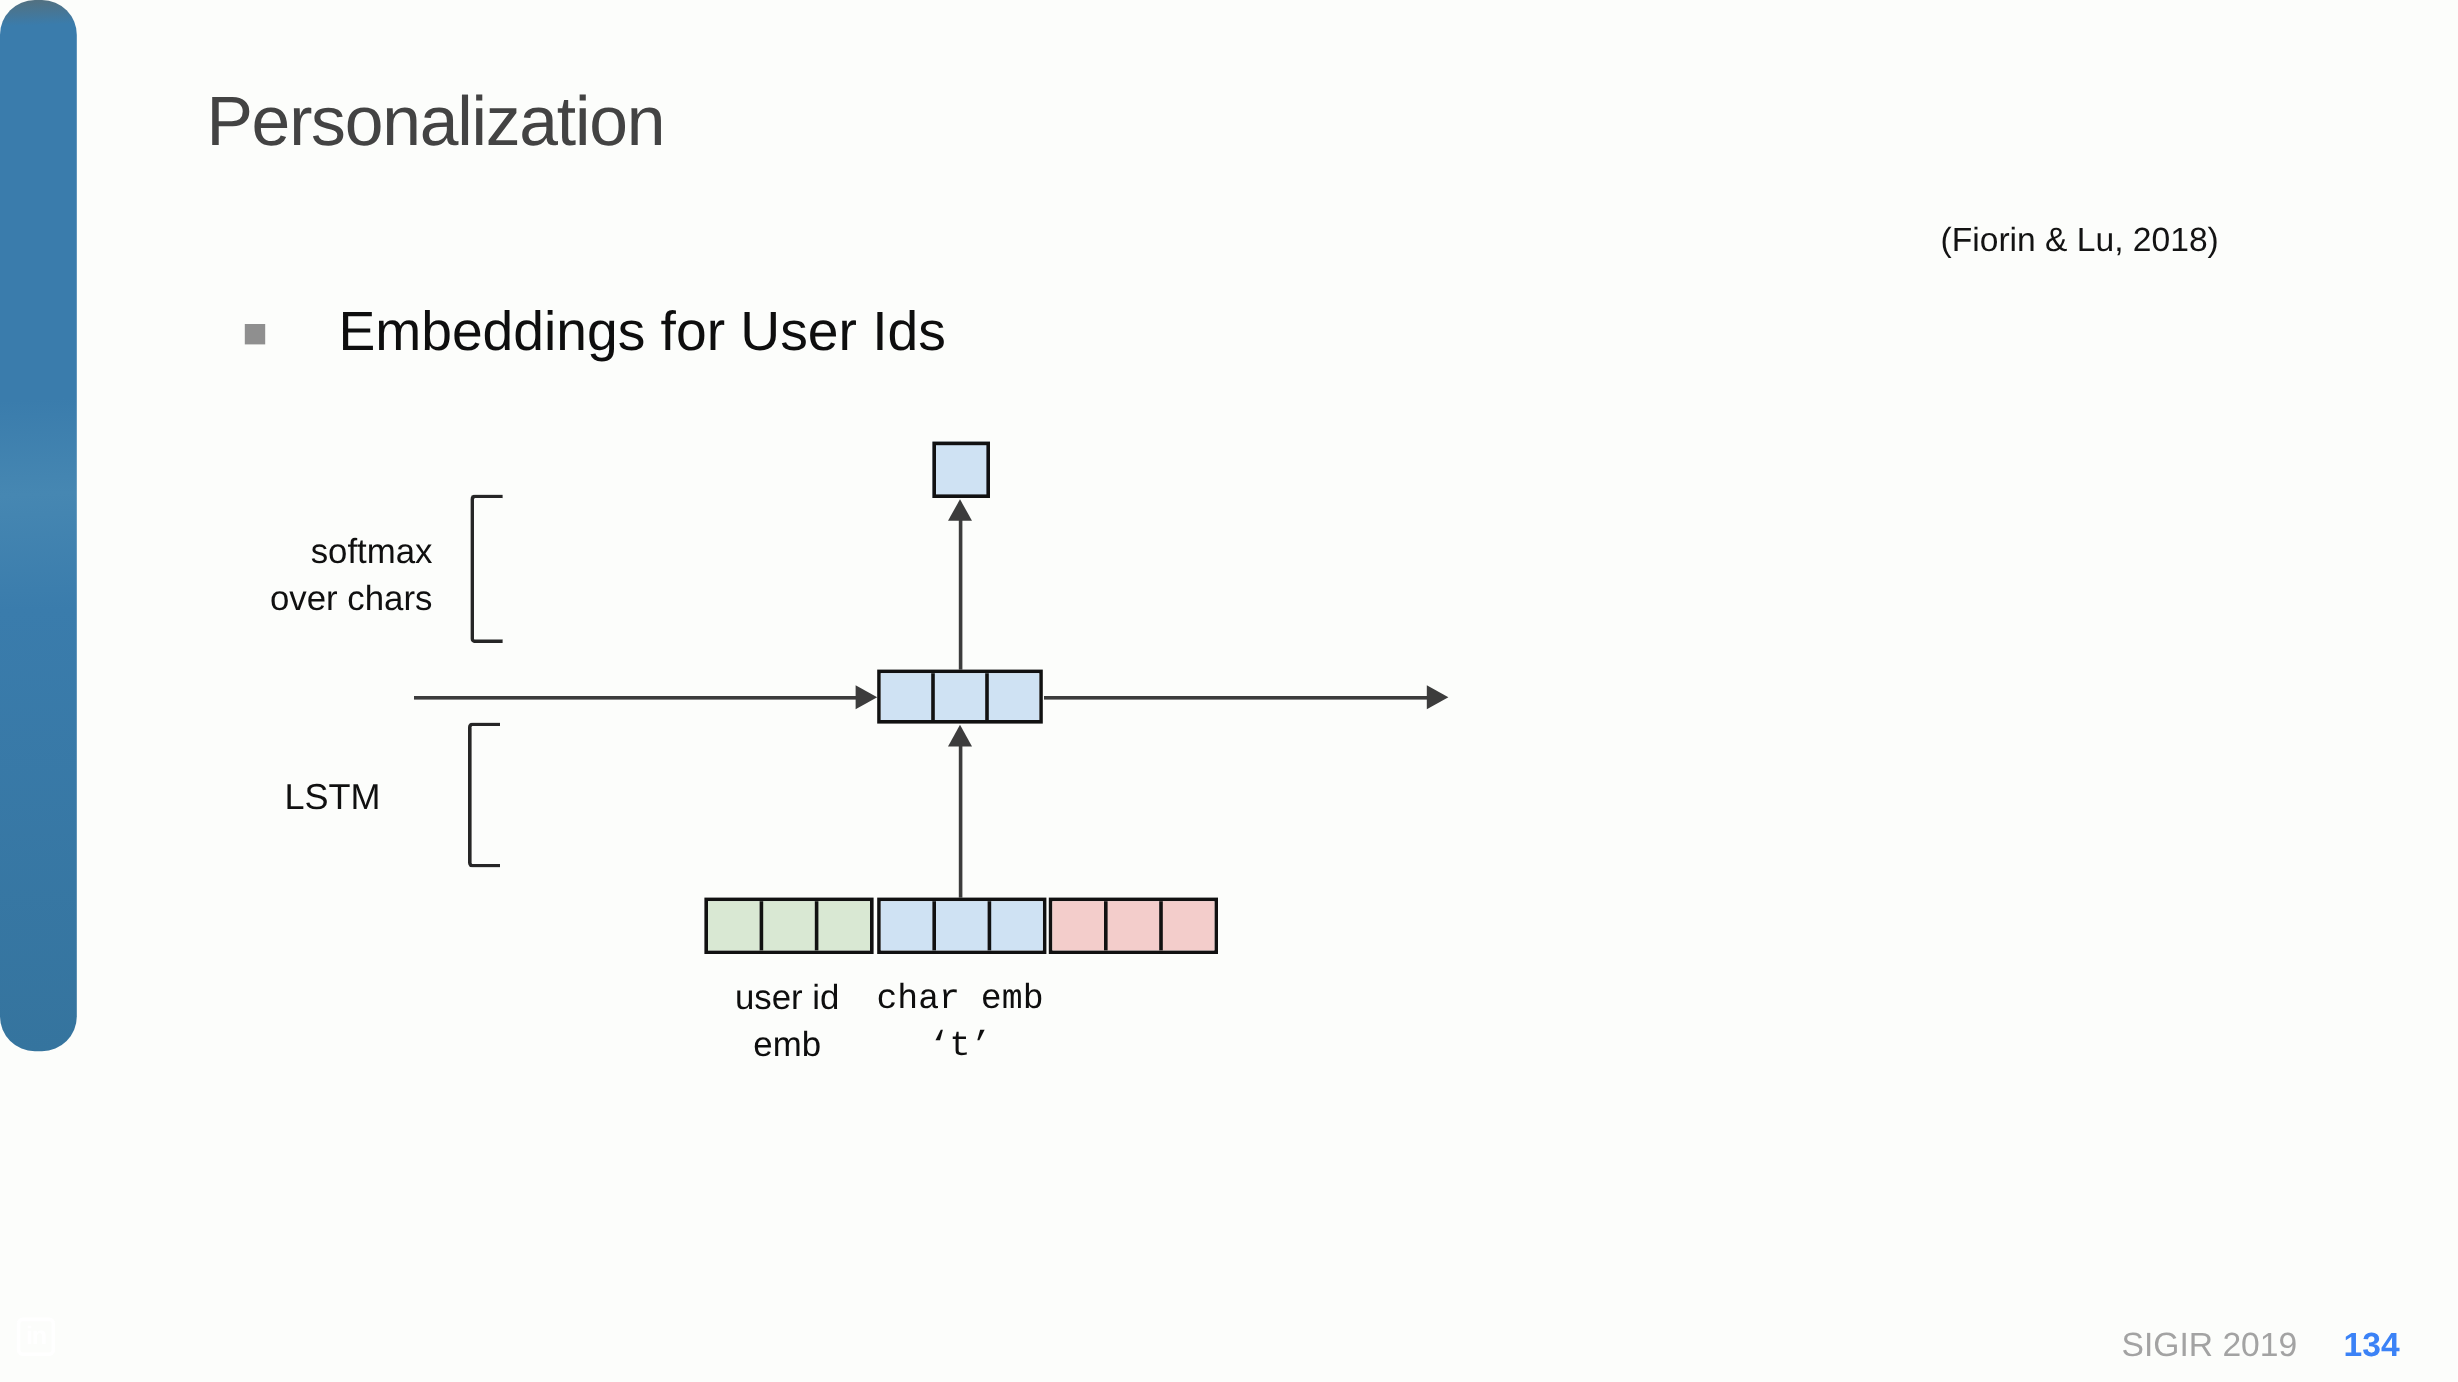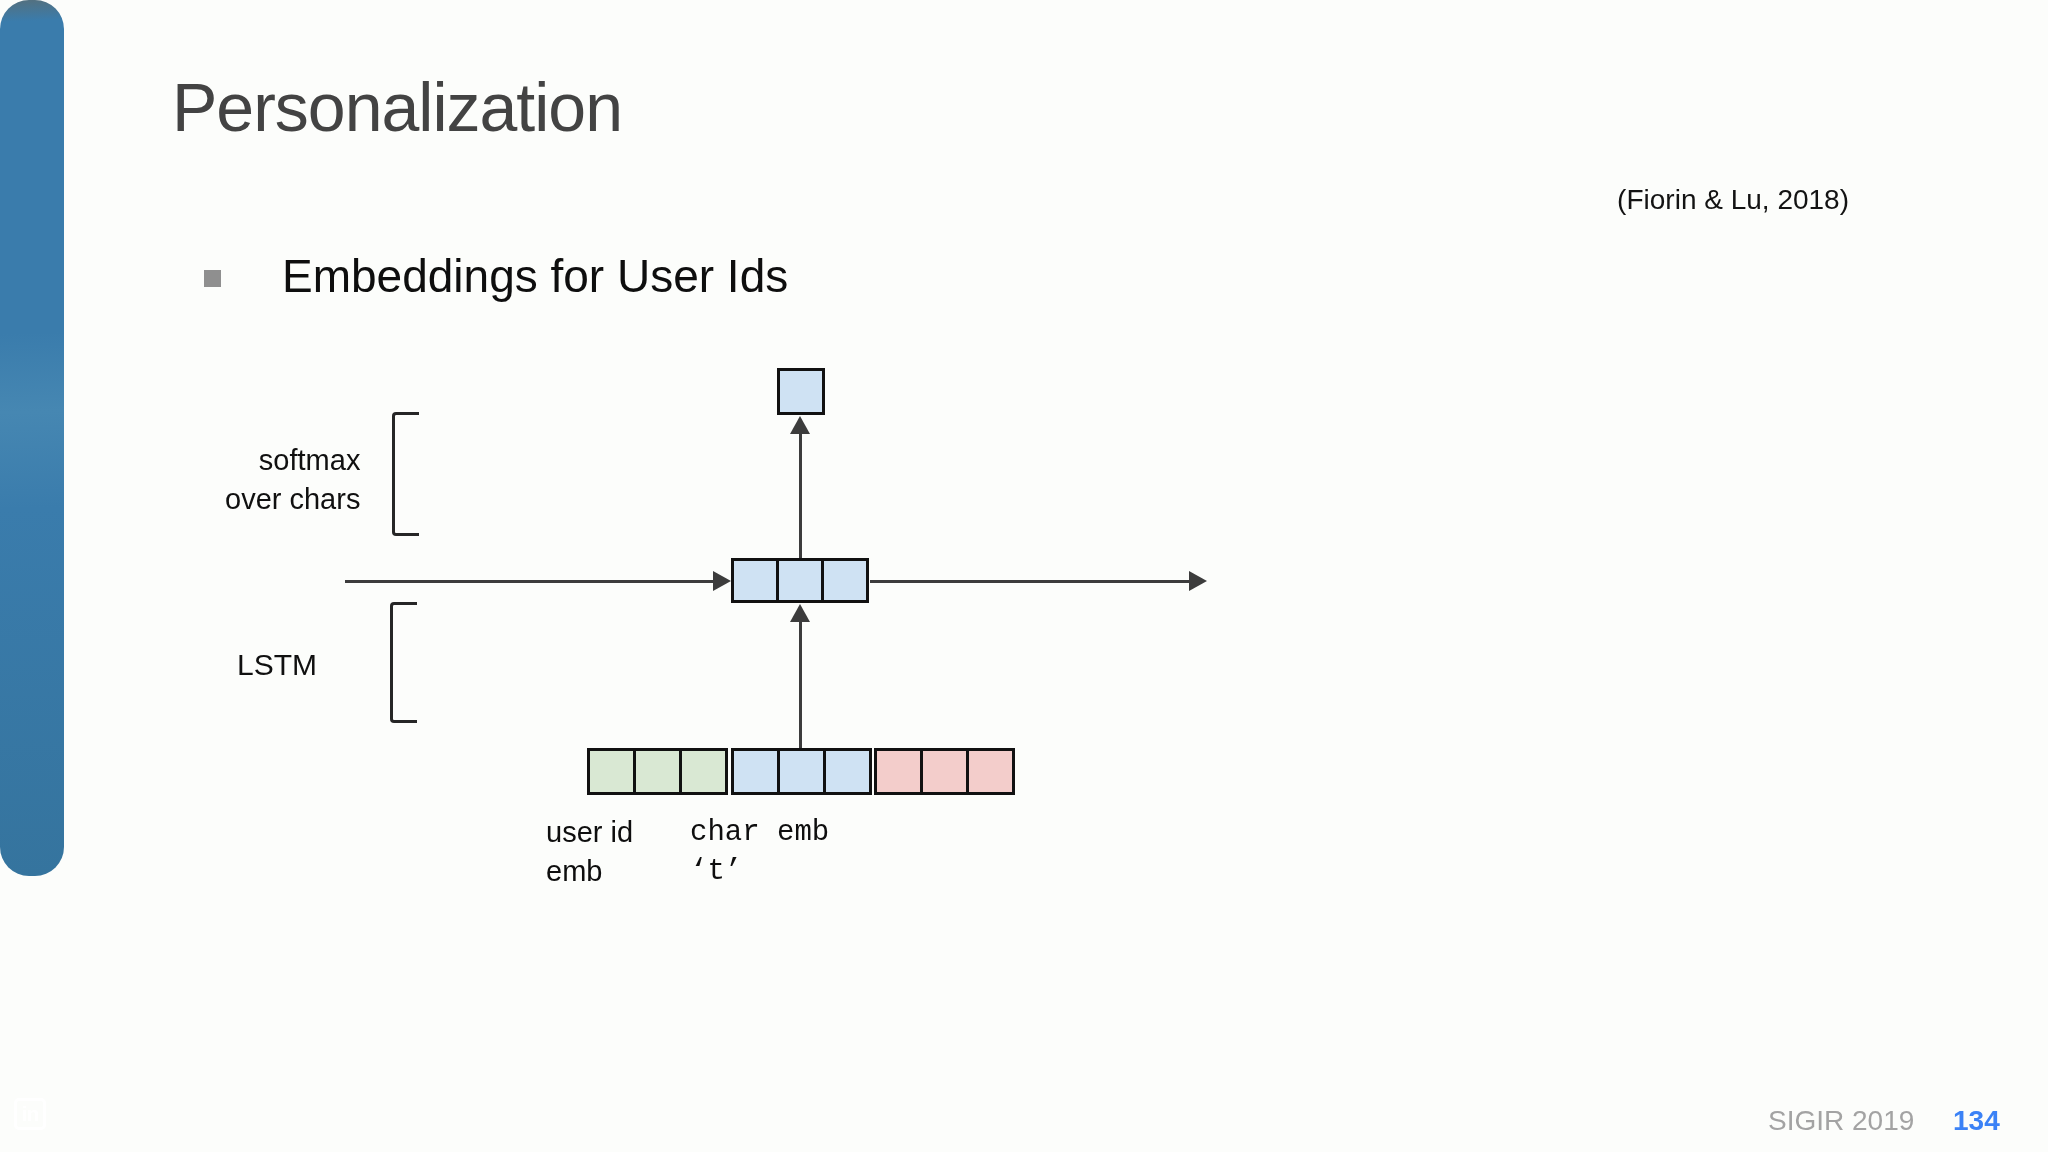--- a/index.html
+++ b/index.html
@@ -37,21 +37,21 @@
     font-weight: bold;
     font-size: 21px;
     line-height: 26px;
     text-align: center;
     letter-spacing: -1px;
   }
 
   
   .title {
     position: absolute; left: 172px; top: 70px;
-    font-size: 68px; line-height: 1.1;
+    font-size: 58px; line-height: 1.1;
     color: var(--title-gray);
     letter-spacing: -1px;
   }
   .citation {
     position: absolute; right: 199px; top: 183px;
     font-size: 28px; line-height: 34px;
     color: #131313;
   }
   .bullet-square {
     position: absolute; left: 204px; top: 270px;
@@ -98,21 +98,21 @@
 
   .input-row { top: 748px; height: 41px; }
   .input-row .cell { width: 43px; }
   .group-green { left: 587px; } .group-green .cell { background: var(--cell-green); }
   .group-blue  { left: 731px; } .group-blue .cell  { background: var(--cell-blue); }
   .group-pink  { left: 874px; } .group-pink .cell  { background: var(--cell-pink); }
 
   .input-label {
     position: absolute; top: 813px;
     width: 220px;
-    text-align: left;
+    text-align: center;
     font-size: 29px; line-height: 39px;
     color: #0e0e0e;
   }
   .label-green { left: 546px; }
   .label-blue  { left: 690px; font-family: Liberation Mono, monospace; }
   .label-pink  { left: 833px; }
 
   
   .hline { position: absolute; height: 3px; background: var(--arrow); }
   .vline { position: absolute; width: 3px; background: var(--arrow); }

